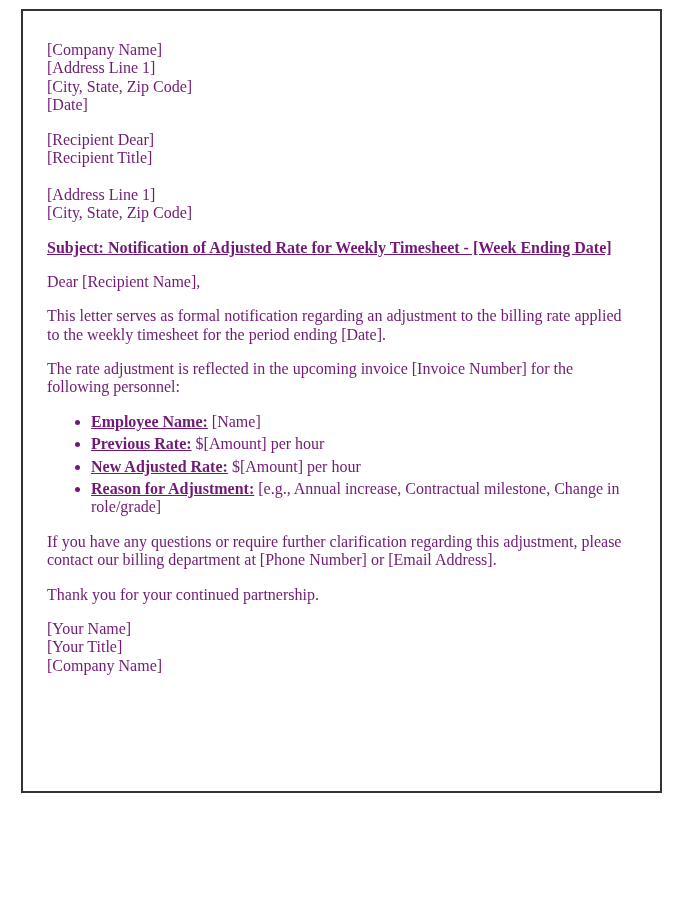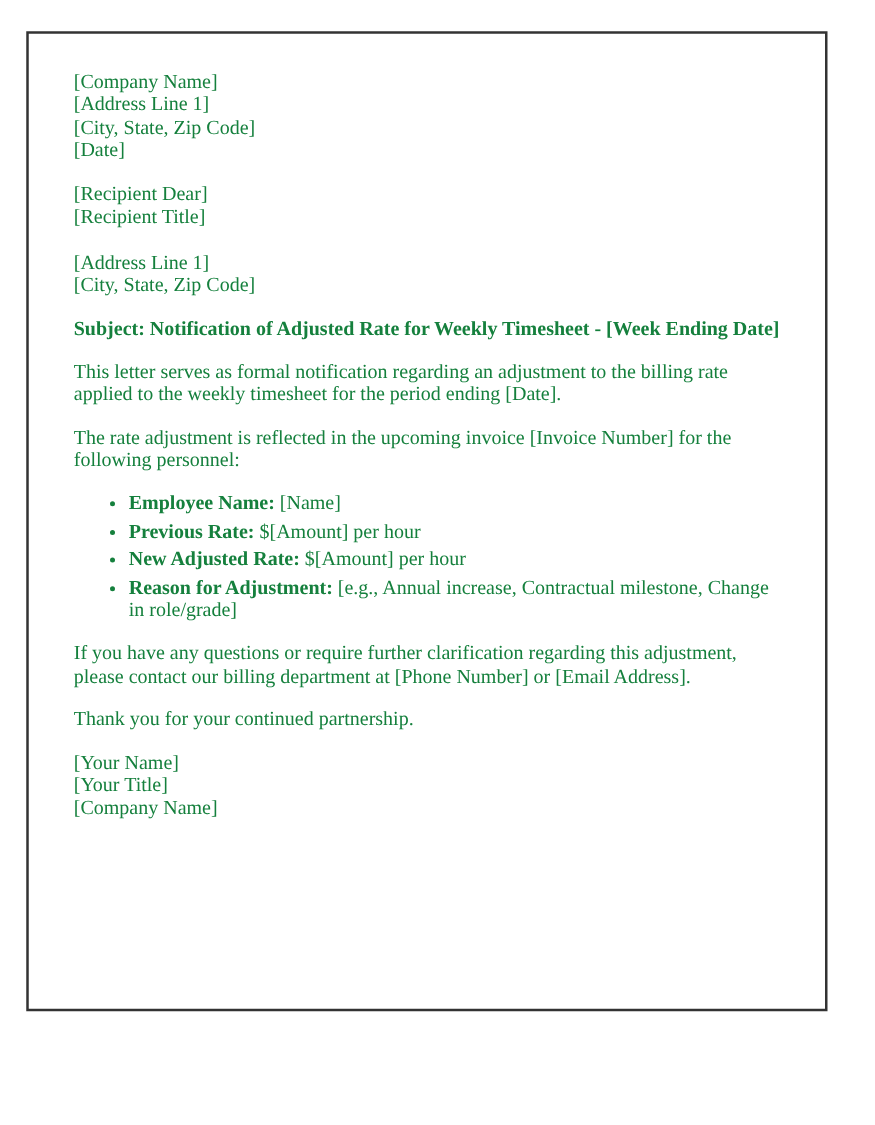--- a/index.html
+++ b/index.html
@@ -10,67 +10,68 @@
   .page {
     width: 700px;
     height: 900px;
     background: #ffffff;
     position: relative;
     overflow: hidden;
   }
   .letter-container {
     position: absolute;
     left: 21px;
-    top: 25px;
+    top: 9px;
     width: 641px;
     min-height: 784px;
     box-sizing: border-box;
     border: 2px solid #333333;
-    padding: 30px 36px;
+    padding: 30px 24px;
     background: #ffffff;
-    color: #15803d;
+    color: #701a75;
     font-family: "Liberation Serif", "DejaVu Serif", serif;
     font-size: 16px;
     line-height: 1.15;
   }
   .letter-container p {
     margin: 16px 0;
   }
   .letter-container p.first {
     margin-top: 0;
   }
   .letter-container ul {
     margin: 16px 0;
     padding-left: 40px;
     list-style-type: disc;
   }
   .letter-container li {
     margin: 4px;
   }
-  strong { font-weight: bold; }
+  strong { font-weight: bold; text-decoration: underline; }
 </style>
 </head>
 <body>
 
 <div class="page">
   <div class="letter-container">
 
     <p class="first"><span>[Company Name]</span><br>
       <span>[Address Line 1]</span><br>
       <span>[City, State, Zip Code]</span><br>
       <span>[Date]</span></p>
 
     <p><span>[Recipient Dear]</span><br>
       <span>[Recipient Title]</span><br>
       <br>
       <span>[Address Line 1]</span><br>
       <span>[City, State, Zip Code]</span></p>
 
     <p><strong>Subject: Notification of Adjusted Rate for Weekly Timesheet - [Week Ending Date]</strong></p>
 
+    <p>Dear [Recipient Name],</p>
 
     <p>This letter serves as formal notification regarding an adjustment to the billing rate applied to the weekly timesheet for the period ending [Date].</p>
 
     <p>The rate adjustment is reflected in the upcoming invoice [Invoice Number] for the following personnel:</p>
 
     <ul>
       <li><strong>Employee Name:</strong> <span>[Name]</span></li>
       <li><strong>Previous Rate:</strong> <span>$[Amount] per hour</span></li>
       <li><strong>New Adjusted Rate:</strong> <span>$[Amount] per hour</span></li>
       <li><strong>Reason for Adjustment:</strong> <span>[e.g., Annual increase, Contractual milestone, Change in role/grade]</span></li>

